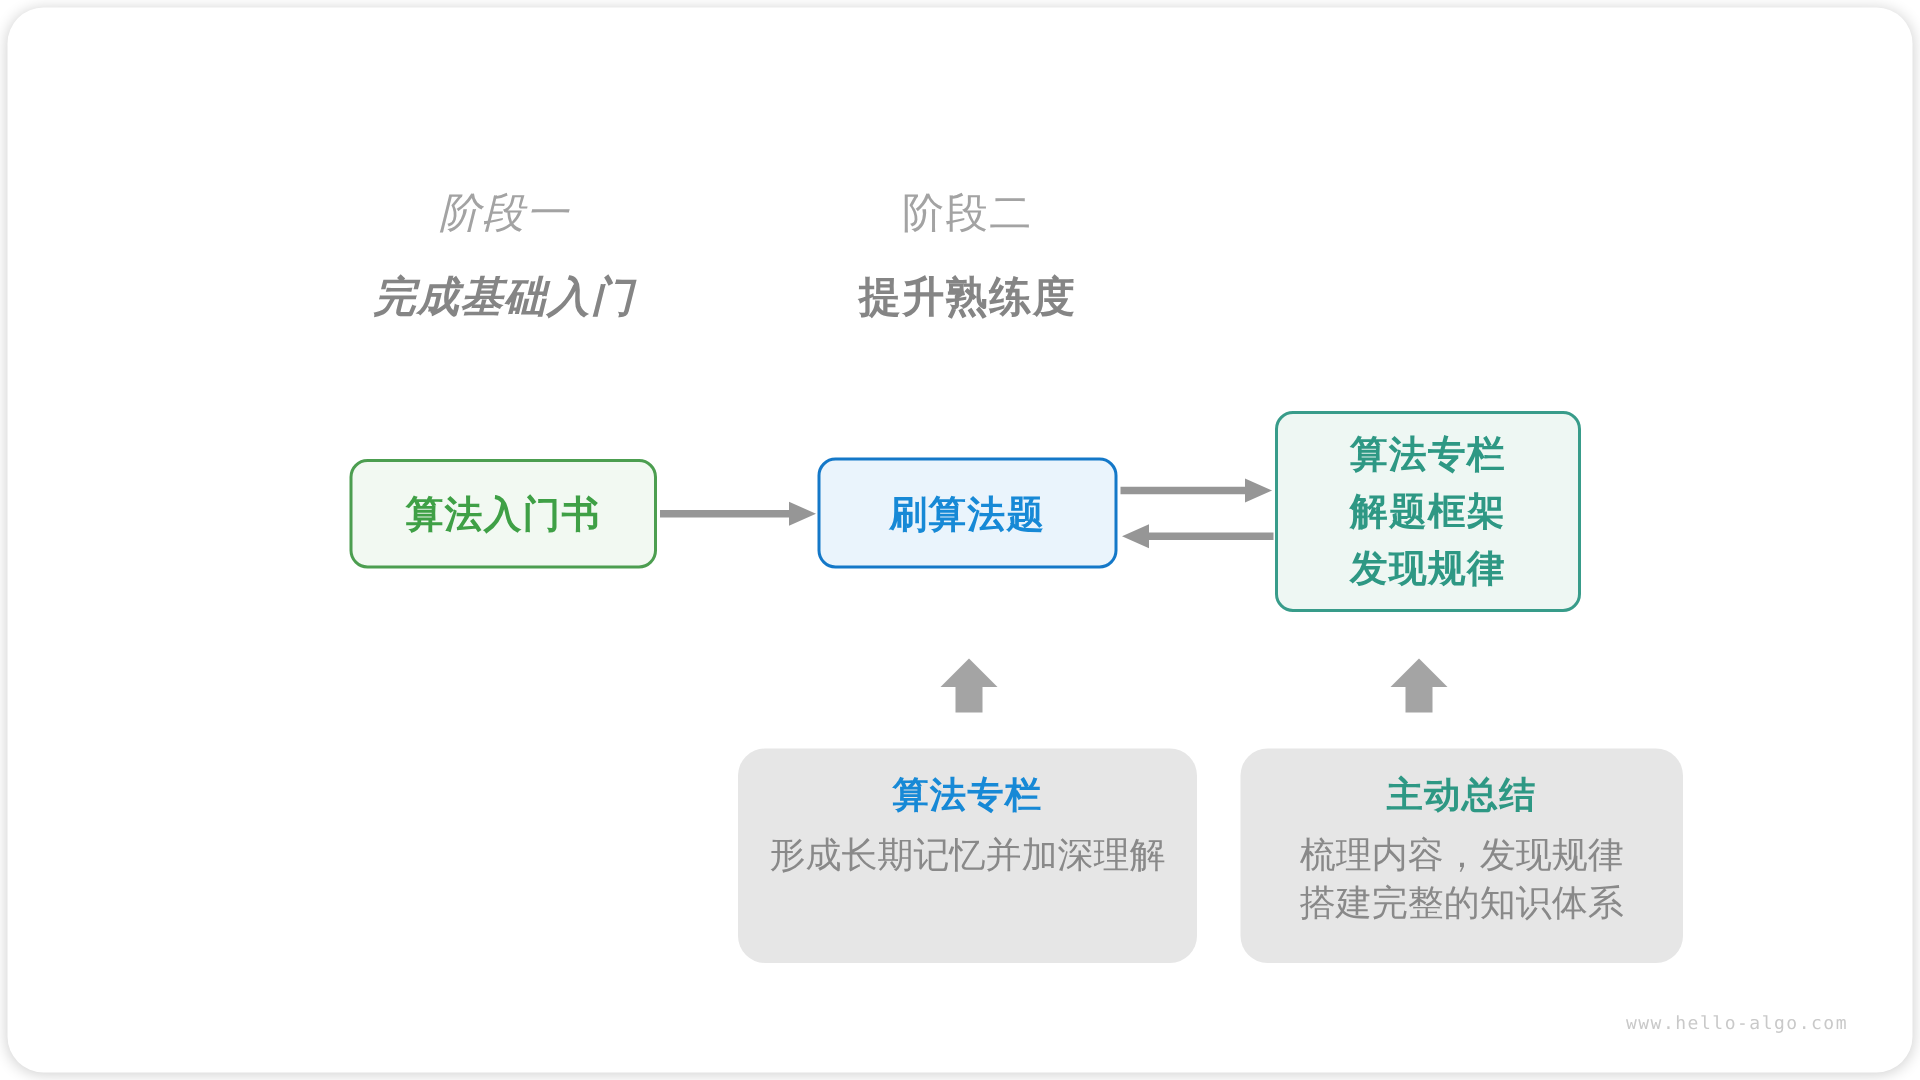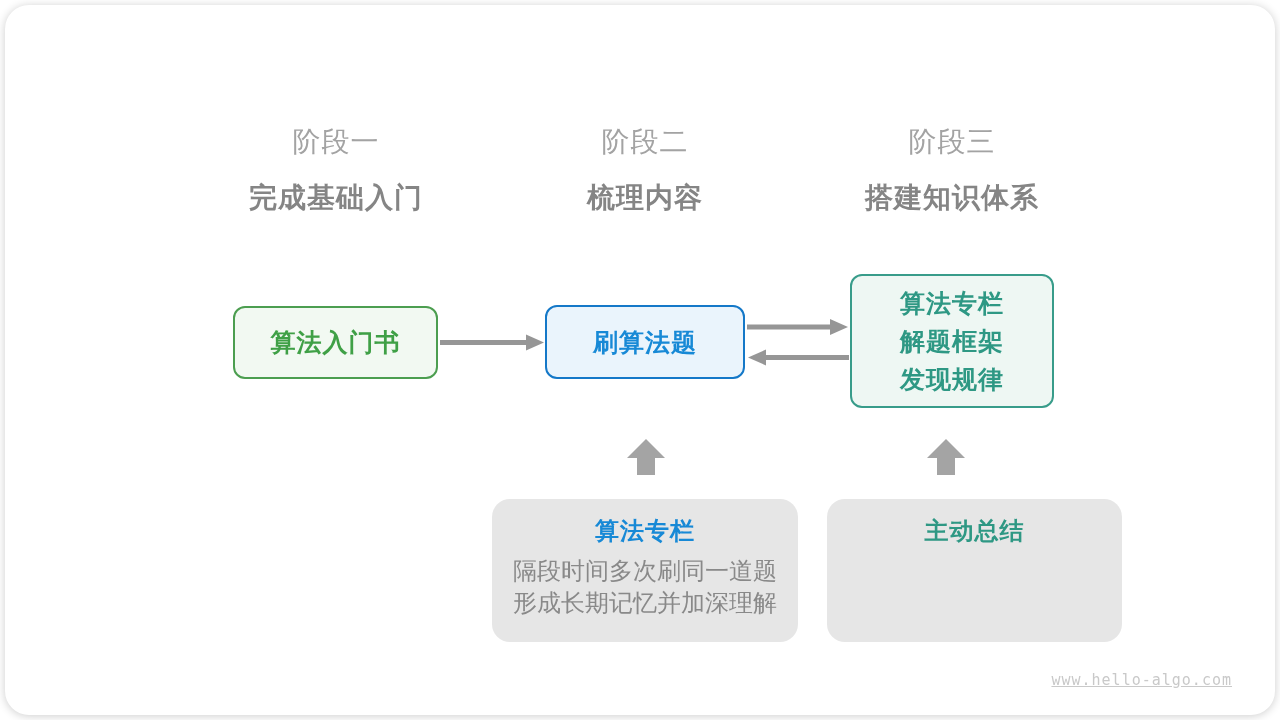--- a/index.html
+++ b/index.html
@@ -49,21 +49,21 @@
     letter-spacing: 1px;
   }
   .stage-subtitle {
     margin-top: 24px;
     font-size: 28px;
     line-height: 30px;
     font-weight: bold;
     color: var(--stage-subtitle);
     letter-spacing: 1px;
   }
-  .stage-1 { left: 229px; top: 120px; }
+  .stage-1 { left: 229px; top: 120px; font-style: italic; }
   .stage-2 { left: 538px; top: 120px; }
   .stage-3 { left: 845px; top: 120px; }
 
   .node {
     position: absolute;
     display: flex;
     flex-direction: column;
     align-items: center;
     justify-content: center;
     border-radius: 12px;
@@ -125,66 +125,64 @@
   }
   .arrows line { stroke: var(--arrow); stroke-width: 5; }
   .arrows .head { fill: var(--arrow); }
   .arrows .block { fill: var(--block-arrow); }
 
   .watermark {
     position: absolute;
     right: 43px;
     bottom: 26px;
     font-family: "DejaVu Sans Mono", "Liberation Mono", monospace;
-    font-size: 15px;
+    font-size: 12px;
     letter-spacing: 1px;
     color: var(--watermark);
-    text-decoration: underline;
   }
 </style>
 </head>
 <body>
 
 <div class="canvas">
   <div class="card">
 
     <div class="stage stage-1">
       <div class="stage-title">阶段一</div>
       <div class="stage-subtitle">完成基础入门</div>
     </div>
     <div class="stage stage-2">
       <div class="stage-title">阶段二</div>
-      <div class="stage-subtitle">梳理内容</div>
-    </div>
-    <div class="stage stage-3">
-      <div class="stage-title">阶段三</div>
-      <div class="stage-subtitle">搭建知识体系</div>
+      <div class="stage-subtitle">提升熟练度</div>
     </div>
 
     <div class="node node-blue">
       <div class="node-line">刷算法题</div>
     </div>
     <div class="node node-green">
       <div class="node-line">算法入门书</div>
     </div>
     <div class="node node-teal">
       <div class="node-line">算法专栏</div>
       <div class="node-line">解题框架</div>
       <div class="node-line">发现规律</div>
     </div>
 
     <div class="callout callout-review">
       <div class="callout-title accent-blue">算法专栏</div>
       <div class="callout-body">
-        <div>隔段时间多次刷同一道题</div>
         <div>形成长期记忆并加深理解</div>
       </div>
     </div>
     <div class="callout callout-summary">
       <div class="callout-title accent-teal">主动总结</div>
+      <div class="callout-body">
+        <div>梳理内容，发现规律</div>
+        <div>搭建完整的知识体系</div>
+      </div>
     </div>
 
     <svg class="arrows" width="1280" height="720" viewBox="0 0 1280 720">
       <g>
         <line x1="435" y1="337.5" x2="522" y2="337.5"></line>
         <polygon class="head" points="521,329.5 539,337.5 521,345.5"></polygon>
       </g>
       <g>
         <line x1="742" y1="322" x2="826" y2="322"></line>
         <polygon class="head" points="825,314 843,322 825,330"></polygon>

